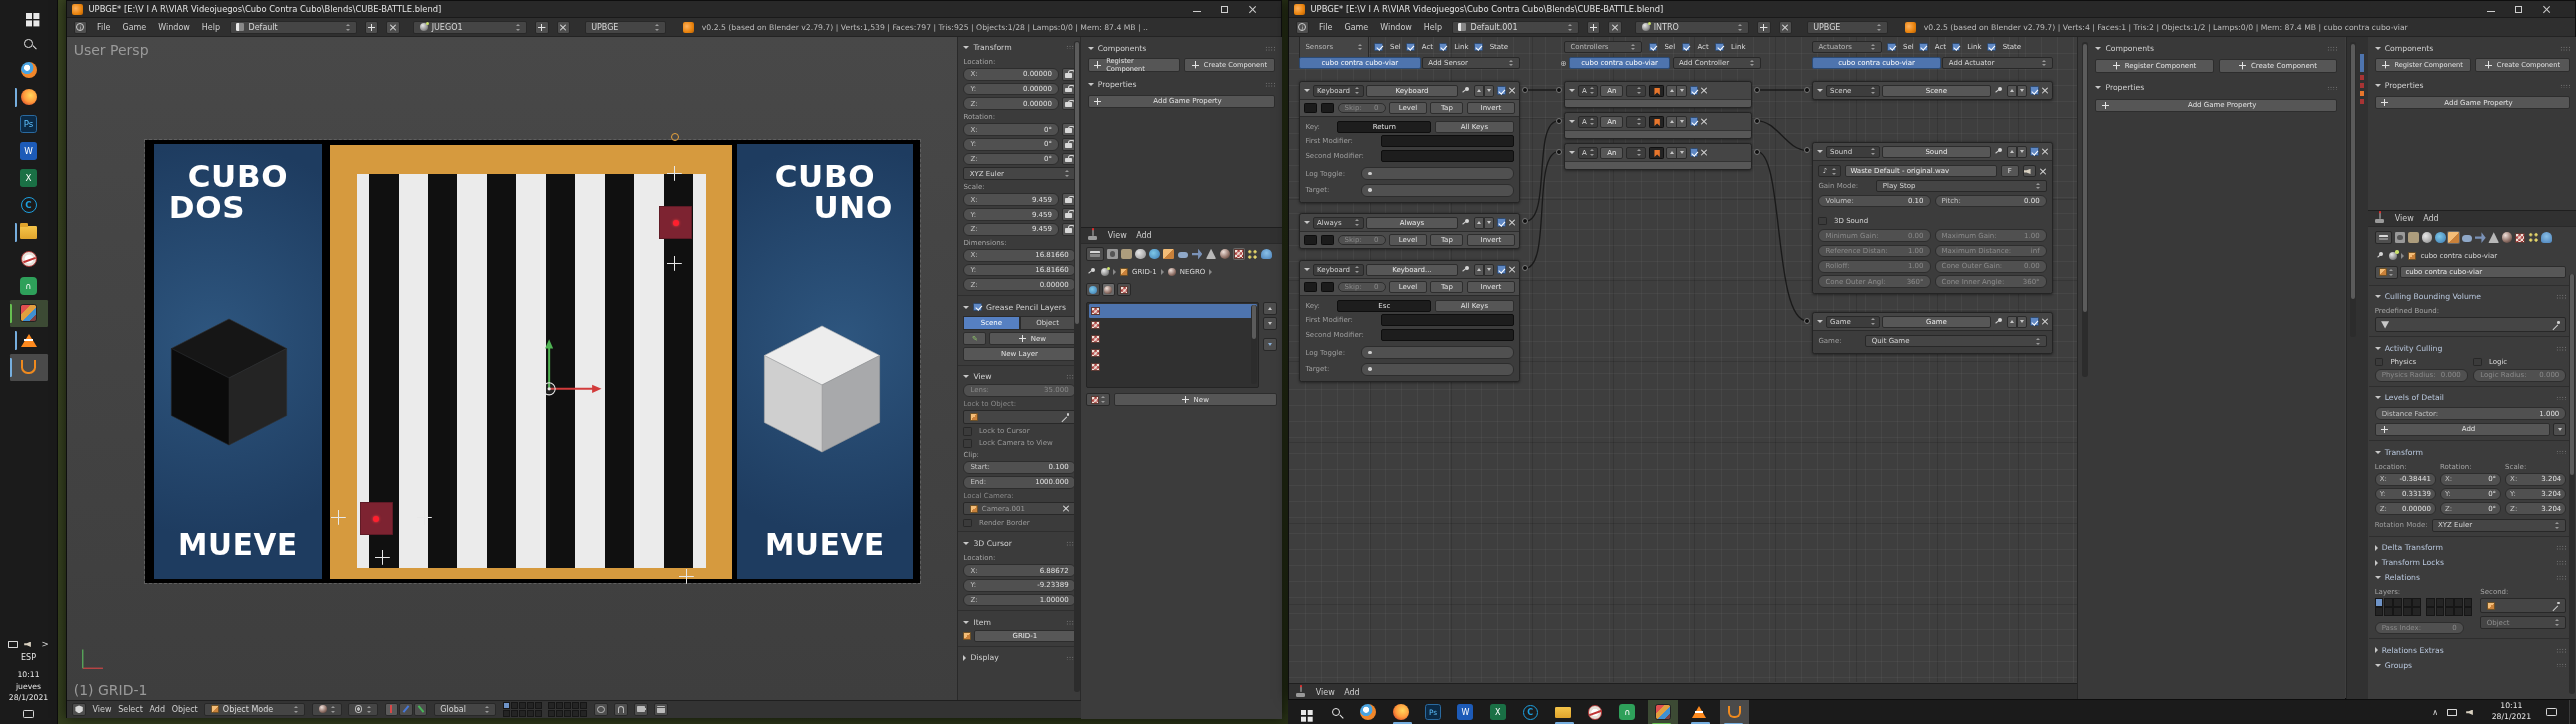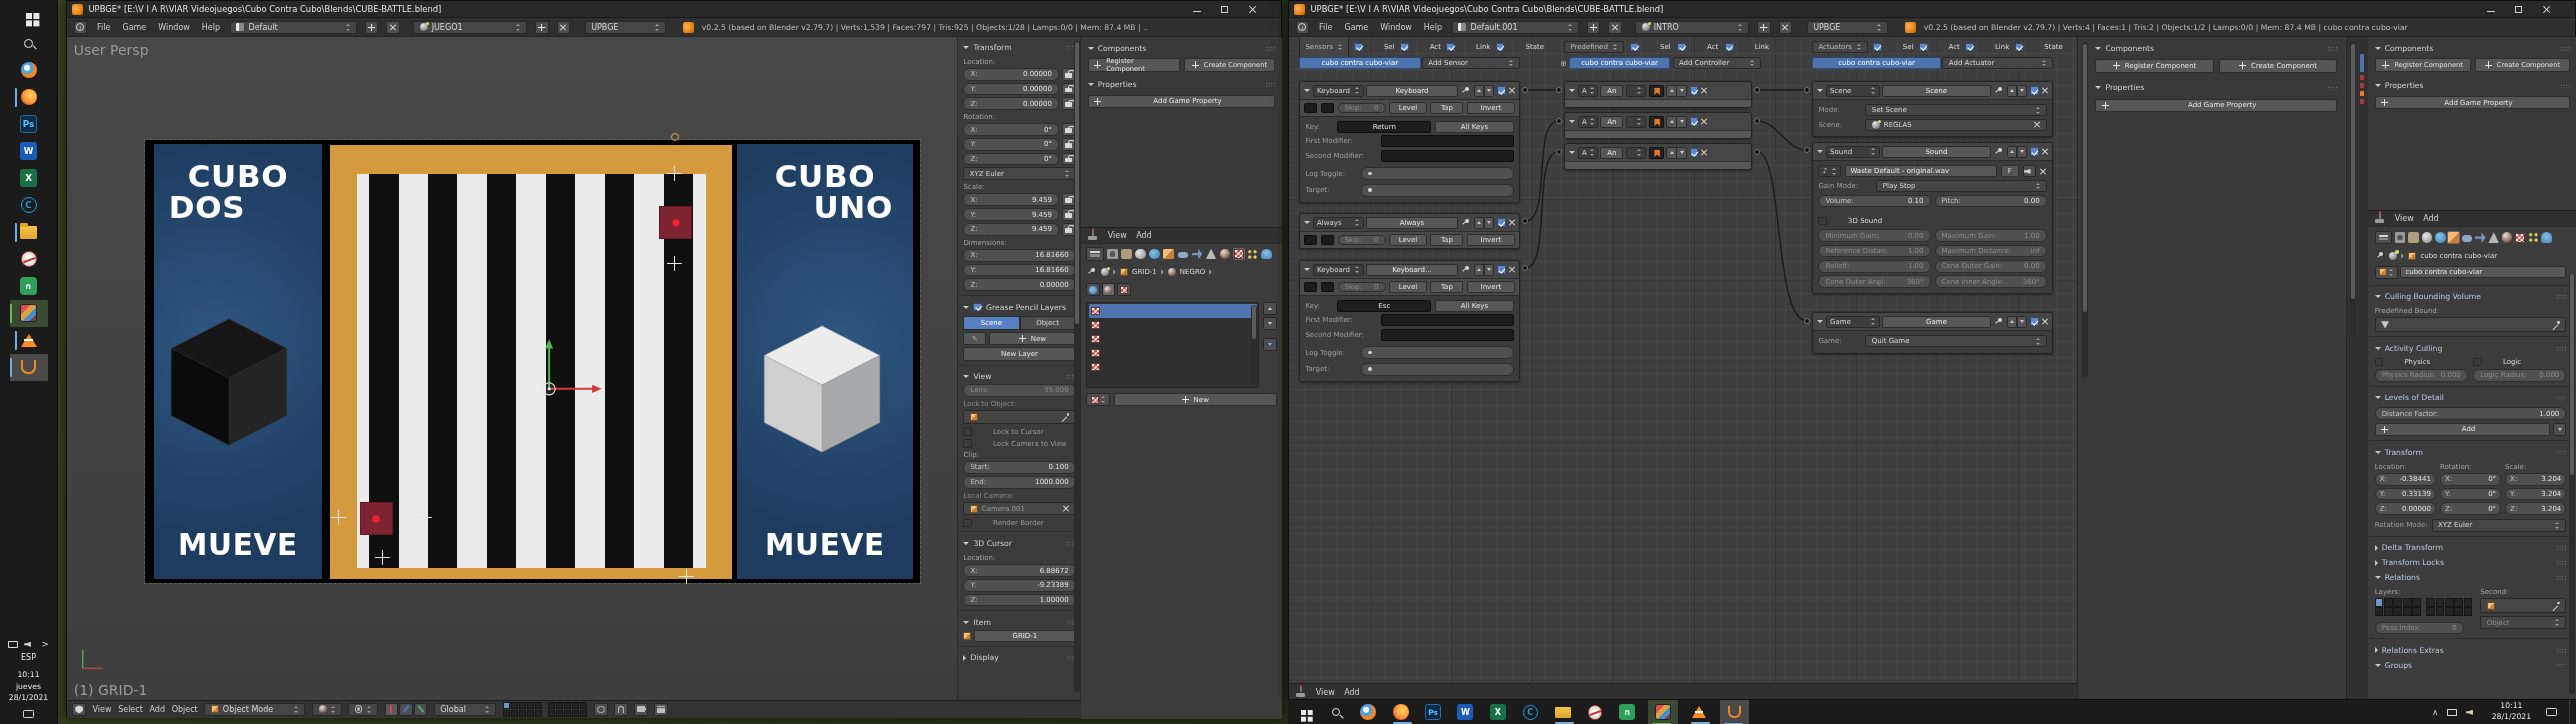--- a/index.html
+++ b/index.html
@@ -39,21 +39,21 @@
 .slider{background:#505050;border:0.7px solid #2d2d2d;border-radius:6px;height:12.7px;display:flex;align-items:center;justify-content:space-between;padding:0 6px;color:#e2e2e2;min-width:0}
 .slider .lab{color:#c4c4c4;white-space:nowrap}
 .slider.dis,.slider.dis .lab{color:#8b8b8b}
 .darkfield{background:#1d1d1d;border:0.7px solid #0e0e0e;border-radius:2px;height:12px;display:flex;align-items:center;justify-content:center;color:#e2e2e2}
 .namefield{background:#575757;border:0.7px solid #2c2c2c;border-radius:2px;height:12px;display:flex;align-items:center;justify-content:center;color:#ebebeb;padding:0 4px;white-space:nowrap;overflow:hidden}
 .objfield{background:#4e74ae;border:0.7px solid #2b4a74;border-radius:2px;height:12px;display:flex;align-items:center;justify-content:center;color:#fff;white-space:nowrap}
 .chk{width:8.7px;height:8.7px;border-radius:1.3px;background:#5f88c4;border:0.7px solid #2e4a70;position:relative;flex:0 0 auto}
 .chk::after{content:'';position:absolute;left:2.3px;top:0.3px;width:2.7px;height:4.7px;border:solid #fff;border-width:0 1.3px 1.3px 0;transform:rotate(42deg)}
 .chk.off{background:#3b3b3b;border:0.7px solid #272727}
 .chk.off::after{display:none}
-.chklab{display:flex;gap:21px;align-items:flex-end;color:#dcdcdc;white-space:nowrap}
+.chklab{display:flex;gap:7px;align-items:center;color:#dcdcdc;white-space:nowrap}
 .lock{width:14px;height:12.7px;background:#565656;border:0.7px solid #2c2c2c;border-radius:2px;position:relative;flex:0 0 auto}
 .lock::before{content:'';position:absolute;left:2.7px;bottom:2px;width:6.7px;height:4.7px;background:#d8d8d8;border-radius:0.7px}
 .lock::after{content:'';position:absolute;left:5.4px;top:1.3px;width:4.7px;height:4px;border:1.1px solid #d8d8d8;border-bottom:none;border-radius:2.7px 2.7px 0 0}
 .cubeicon{width:8px;height:8px;background:linear-gradient(135deg,#f4bd77 0 50%,#c9813a 50%);border:0.7px solid #6e5127;border-radius:0.7px;flex:0 0 auto}
 .sphicon{width:8px;height:8px;border-radius:50%;background:radial-gradient(circle at 35% 30%,#efe0da,#8d6e64 60%,#392b27);flex:0 0 auto}
 .ballicon{width:8px;height:8px;border-radius:50%;background:radial-gradient(circle at 35% 30%,#e8e8e8,#9a9a9a 55%,#4a4a4a);position:relative;flex:0 0 auto}
 .ballicon::after{content:'';position:absolute;right:-1.3px;top:-1.3px;width:3.4px;height:3.4px;border-radius:50%;background:#c9e06a}
 .checker{width:8.7px;height:8.7px;flex:0 0 auto;border:0.7px solid #5c3a34;background:
  linear-gradient(45deg,#a83434 25%,transparent 25%,transparent 75%,#a83434 75%),
  linear-gradient(45deg,#a83434 25%,#efe5dc 25%,#efe5dc 75%,#a83434 75%);
@@ -101,21 +101,21 @@
 .lcell.on{background:#6f94c8}
 .tabrow{display:flex}
 .tab{flex:1;height:13.4px;display:flex;align-items:center;justify-content:center;background:#4c4c4c;border:0.7px solid #2b2b2b;color:#d8d8d8}
 .tab.on{background:#5680c2;color:#fff}
 .seclab{color:#a6a6a6;margin:3.4px 0 2px}
 .nrow{display:flex;gap:2.7px;margin-bottom:2px;align-items:center}
 .sep{height:0.7px;background:#2e2e2e;margin:4px -5.4px}
 .tbicon{display:flex;align-items:center;justify-content:center;width:27px;height:27px;position:relative}
 .tkbadge{position:absolute;left:0;top:4px;bottom:4px;width:2px;background:#76aede;border-radius:0 1.3px 1.3px 0}
 .tkbadge.h{left:4px;top:auto;bottom:0;width:19px;height:2px;border-radius:1.3px 1.3px 0 0}
-.appsq{width:17.4px;height:17.4px;border-radius:2.7px;display:flex;align-items:center;justify-content:center;font-weight:bold;font-size:8.7px}
+.appsq{width:17.4px;height:17.4px;border-radius:2.7px;display:flex;align-items:center;justify-content:center;font-weight:normal;font-size:8.7px}
 .noodle{fill:none;stroke:#181818;stroke-width:2;opacity:.95}
 .hdrbar{position:absolute;background:#313131;border-top:0.7px solid #1f1f1f;display:flex;align-items:center;gap:9.4px;padding:0 5.4px;font-size:8px;color:#cfcfcf}
 .gamecube{position:absolute}
 .vplabel{position:absolute;color:#9a9a9a;font-size:14px}
 .bigtxt{color:#fff;font-weight:bold;text-align:center;line-height:1.0;letter-spacing:0.7px}
 .dimtxt{color:#8a8a8a}
 </style>
 </head>
 <body>
 
@@ -954,21 +954,21 @@
               <div class="slider" style="flex:1;justify-content:flex-start">
                 <div class="dot"></div>
               </div>
             </div>
         </div>
       </div>
       <div class="port" style="left:236px;top:231px"></div>
 
       <div class="abs" style="left:275px;top:4px;width:195px;height:12px;display:flex;gap:6.7px;align-items:center">
         <div class="ddfield" style="width:78px;height:12px;color:#b8b8b8">
-            <span>Predefined</span>
+            <span>Controllers</span>
             <div class="ua"></div>
           </div>
         <div class="chklab">
             <div class="chk"></div>
             <span>Sel</span>
           </div>
         <div class="chklab">
             <div class="chk"></div>
             <span>Act</span>
           </div>
@@ -1110,37 +1110,20 @@
           <div class="updown">
               <div class="udb">
                 <div class="tris"></div>
               </div>
               <div class="udb">
                 <div class="trisd"></div>
               </div>
             </div>
           <div class="chk"></div>
           <div class="xmk"></div>
-        </div>
-        <div class="bbody">
-          <div class="frow">
-              <span class="flab" style="width:43px">Mode:</span>
-              <div class="ddfield" style="flex:1;height:12px">
-                <span>Set Scene</span>
-                <div class="ua"></div>
-              </div>
-            </div>
-          <div class="frow">
-              <span class="flab" style="width:43px">Scene:</span>
-              <div class="ddfield" style="flex:1;height:12px">
-                <div class="ballicon"></div>
-                <span>REGLAS</span>
-                <div class="xmk" style="margin-left:auto"></div>
-              </div>
-            </div>
         </div>
       </div>
       <div class="port" style="left:518px;top:53px"></div>
 
       <div class="brick" style="left:523px;top:105px;width:241px">
         <div class="bhead">
           <div class="tri"></div>
           <div class="btype" style="width:54px">
               <span>Sound</span>
               <div class="ua" style="margin-left:auto"></div>

